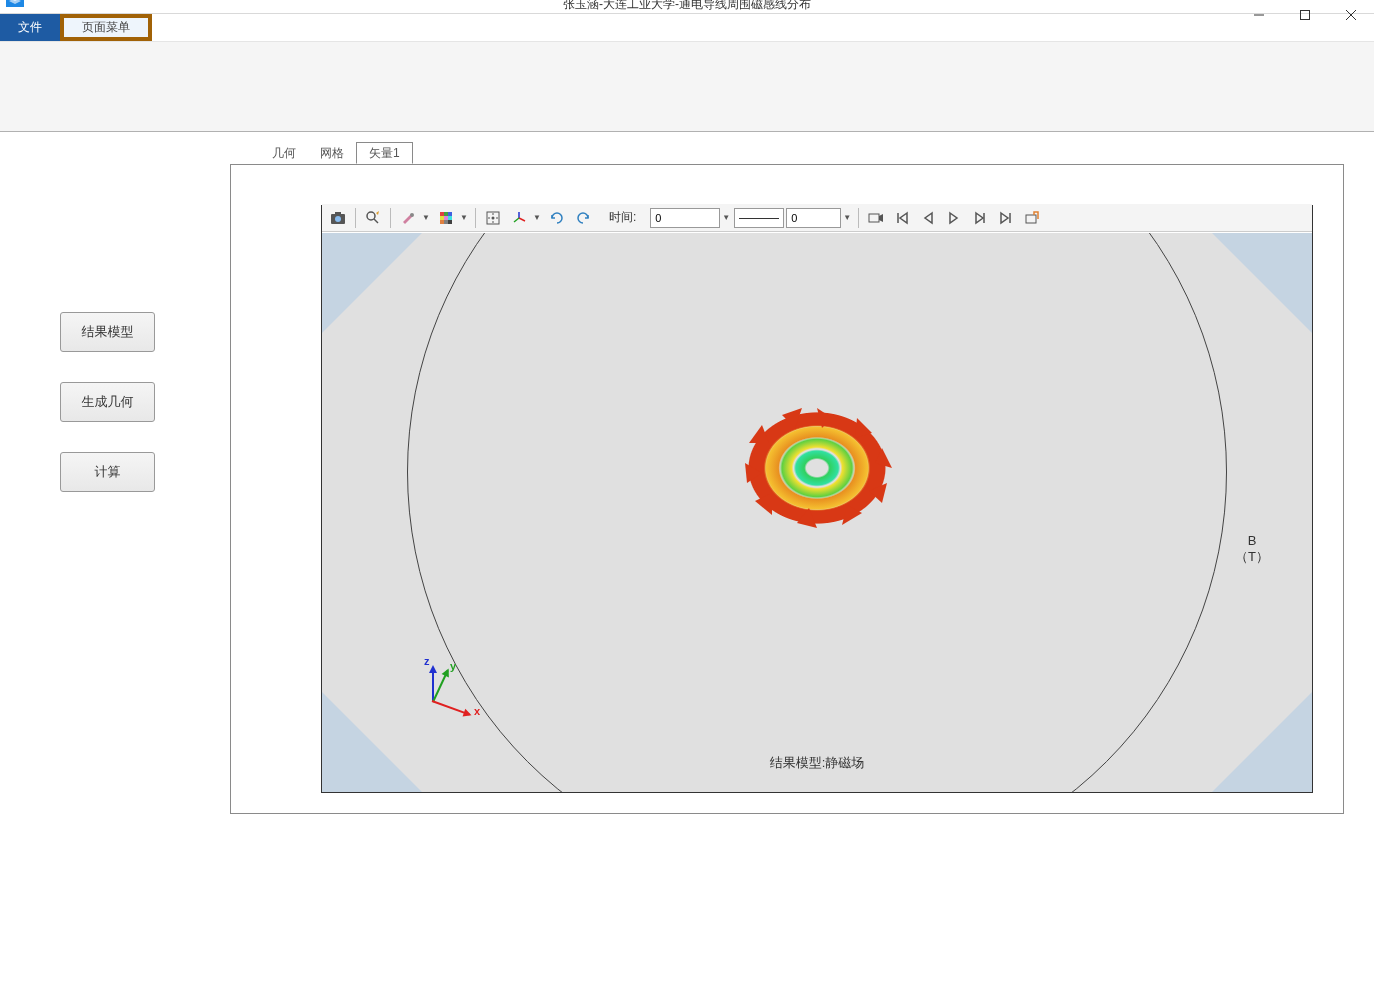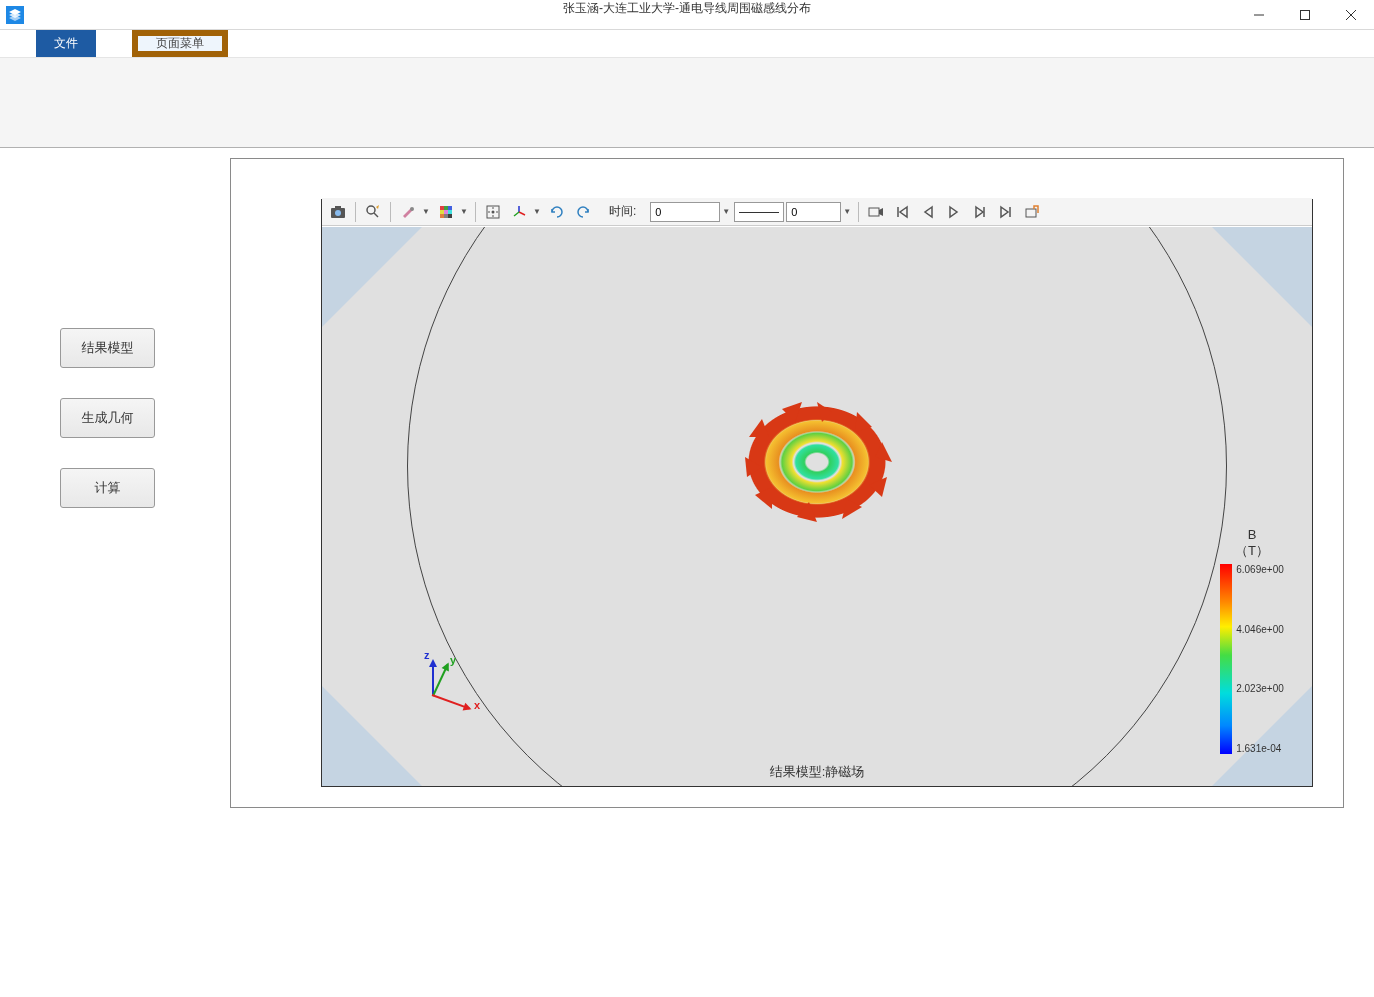--- a/index.html
+++ b/index.html
@@ -6,25 +6,25 @@
 body {
   font-family: "Microsoft YaHei", "SimSun", Arial, sans-serif;
   font-size: 12px;
   background: #fff;
   width: 1374px;
   height: 997px;
   overflow: hidden;
   color: #333;
 }
 .titlebar {
-  height: 30px;
+  height: 14px;
   background: #fff;
   border-bottom: 1px solid #d9d9d9;
   display: flex;
-  align-items: flex-start;
+  align-items: flex-end;
   position: relative;
 }
 .titlebar .app-icon {
   width: 30px; height: 30px;
   display: flex; align-items: center; justify-content: center;
 }
 .titlebar .title-text {
   position: absolute;
   left: 50%; transform: translateX(-50%);
   font-size: 12px;
@@ -45,28 +45,27 @@
   background: #fff;
   display: flex;
   border-bottom: 1px solid #e5e5e5;
 }
 .menu-item {
   padding: 0 18px;
   height: 100%;
   display: flex; align-items: center;
   font-size: 12px;
   cursor: pointer;
-  margin-left: 36px;
 }
 .menu-item.active {
   background: #1e5ba3;
   color: #fff;
 }
 .menu-item.hovered {
-  border: 6px solid #a16207;
+  border: 4px solid #a16207;
   background: #eef5fc;
   color: #444;
 }
 .toolbar-area {
   height: 90px;
   background: #f5f5f5;
   border-bottom: 1px solid #b1b1b1;
 }
 .content-area {
   display: flex;
@@ -223,21 +222,21 @@
 .axis-y { width: 2px; height: 35px; background: #20a020; transform-origin: bottom; transform: rotate(25deg); position:absolute; bottom:20px; left:20px; }
 .axis-y::after { content:''; position:absolute; top:-6px; left:-3px; border:4px solid transparent; border-bottom:8px solid #20a020; }
 .axis-z { width: 2px; height: 35px; background: #2030d0; position:absolute; bottom:20px; left:20px; }
 .axis-z::after { content:''; position:absolute; top:-6px; left:-3px; border:4px solid transparent; border-bottom:8px solid #2030d0; }
 .axis-label { position:absolute; font-size:11px; font-weight:bold; }
 .al-x { color:#e02020; bottom:5px; left:62px; }
 .al-y { color:#20a020; bottom:50px; left:38px; }
 .al-z { color:#2030d0; bottom:55px; left:12px; }
 .result-label {
   position: absolute;
-  bottom: 5px; left: 50%;
+  bottom: 20px; left: 50%;
   transform: translateX(-50%);
   font-size: 13px;
 }
 .legend {
   position: absolute;
   right: 15px;
   top: 300px;
   width: 90px;
   display: flex;
   flex-direction: column;
@@ -301,20 +300,25 @@
 
 <div class="content-area">
   <div class="left-panel">
     <div class="left-spacer"></div>
     <div class="panel-btn">结果模型</div>
     <div class="panel-btn">生成几何</div>
     <div class="panel-btn">计算</div>
   </div>
 
   <div class="main-panel">
+    <div class="tabs">
+      <div class="tab">几何</div>
+      <div class="tab">网格</div>
+      <div class="tab active">矢量1</div>
+    </div>
 
     <div class="viewport-container">
       <div class="viewport-inner">
 
         <div class="view-toolbar">
           <div class="vt-btn">
             <svg width="16" height="14" viewBox="0 0 16 14">
                 <rect x="1" y="3" width="14" height="10" rx="1" fill="#555"></rect>
                 <rect x="5" y="1" width="6" height="3" fill="#555"></rect>
                 <circle cx="8" cy="8" r="3" fill="#88bbee"></circle>
@@ -465,28 +469,19 @@
             <span class="axis-label al-x">x</span>
             <span class="axis-label al-y">y</span>
             <span class="axis-label al-z">z</span>
           </div>
 
           <div class="result-label">结果模型:静磁场</div>
 
           <div class="legend">
             <div class="legend-title">B</div>
             <div class="legend-title">（T）</div>
-            <div class="legend-body">
-              <div class="legend-bar"></div>
-              <div class="legend-ticks">
-                <span>6.069e+00</span>
-                <span>4.046e+00</span>
-                <span>2.023e+00</span>
-                <span>1.631e-04</span>
-              </div>
-            </div>
           </div>
 
         </div>
       </div>
     </div>
   </div>
 </div>
 
 </body></html>

